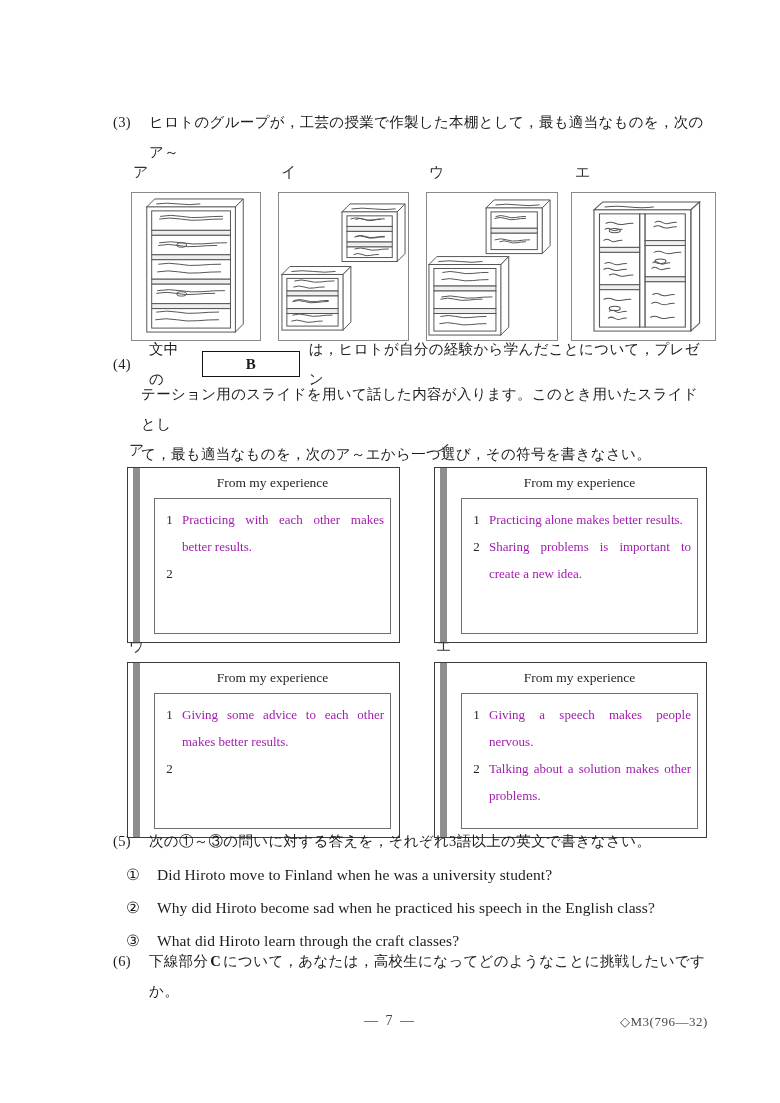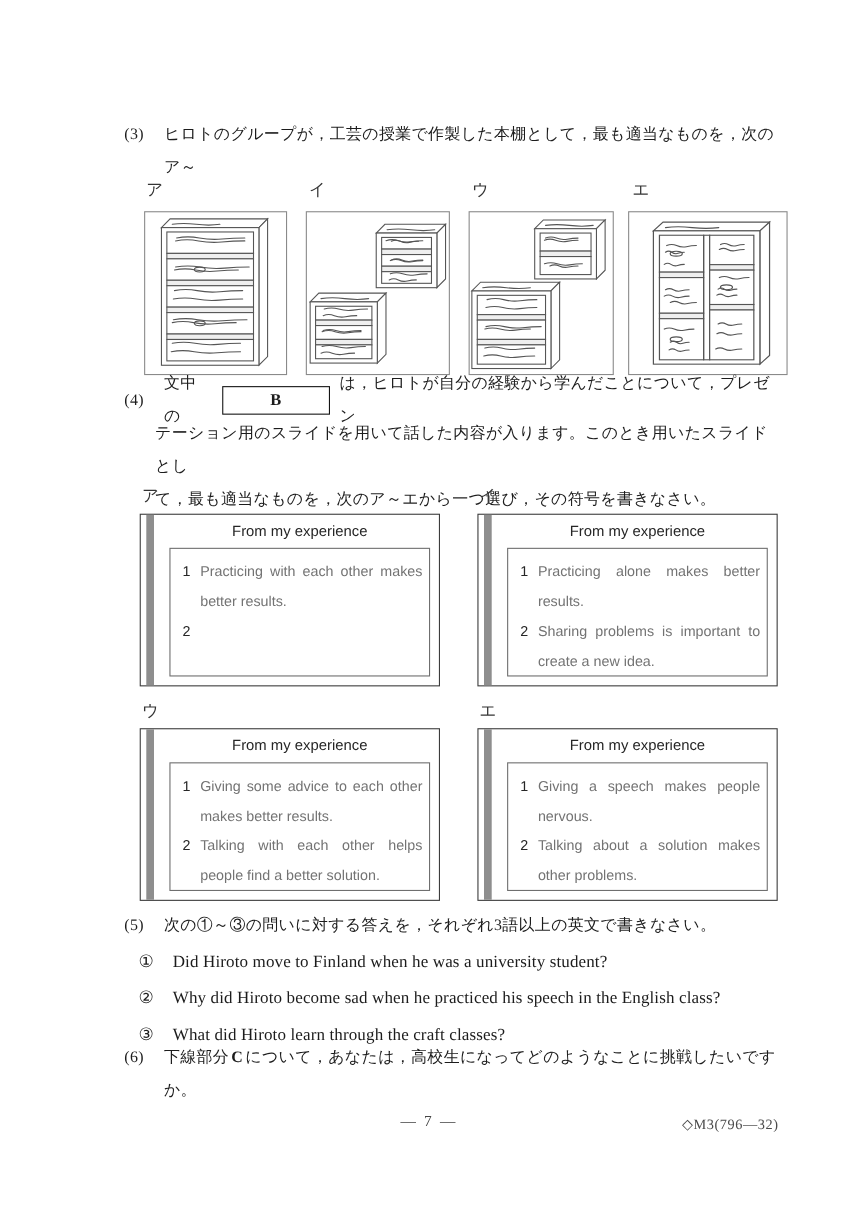--- a/index.html
+++ b/index.html
@@ -28,32 +28,32 @@
   .q4 .qhead{align-items:center;height:31px;}
   .bbox{display:inline-block;width:99px;height:26px;border:1.6px solid #141414;
         text-align:center;line-height:24px;font-weight:700;font-size:15px;
         margin:0 9px;box-sizing:border-box;background:#fff;}
   .q4 .cont{margin-left:28px;}
 
   
   .slide-label{position:absolute;font-size:15px;color:#333;}
   .sl0{left:129px;top:441px}.sl1{left:436px;top:441px}
   .sl2{left:129px;top:637px}.sl3{left:436px;top:637px}
-  .slide{position:absolute;width:273px;height:157px;border:1px solid #3c3c3c;background:#fff;
-         box-sizing:border-box;font-family:Liberation Sans, sans-serif;}
+  .slide{position:absolute;width:273px;height:176px;border:1px solid #3c3c3c;background:#fff;
+         box-sizing:border-box;font-family:Liberation Serif, serif;}
   .sp0{left:127px;top:467px}.sp1{left:434px;top:467px}
   .sp2{left:127px;top:662px}.sp3{left:434px;top:662px}
   .sbar{position:absolute;left:5px;top:0;height:100%;width:7px;background:#8e8e8e;}
   .stitle{position:absolute;left:26px;right:8px;top:7px;text-align:center;
           font-size:13.5px;color:#262626;}
   .sbody{position:absolute;left:26px;right:8px;top:30px;bottom:8px;border:1px solid #6f6f6f;
          padding:7px 5px 0 2px;box-sizing:border-box;}
   .sitem{display:flex;}
   .snum{flex:none;width:25px;text-align:center;font-size:13px;line-height:27px;color:#262626;}
-  .stext{flex:1;font-size:13px;line-height:27px;text-align:justify;color:#737373;padding-right:1px;}
+  .stext{flex:1;font-size:13px;line-height:27px;text-align:justify;color:#a21caf;padding-right:1px;}
 
   
   .q5{top:826px;}
   .q5 .item{display:flex;margin-top:4px;line-height:29px;padding-left:13px;}
   .cnum{flex:none;width:31px;font-size:15.5px;}
   .eng{font-size:15.5px;letter-spacing:0.1px;}
 
   
   .q6{top:946px;}
   .q6 .cont{margin-left:17px;margin-top:4px;}
@@ -268,21 +268,20 @@
   <div class="slide sp2">
     <span class="sbar"></span>
     <div class="stitle">From my experience</div>
     <div class="sbody">
         <div class="sitem">
           <span class="snum">1</span>
           <span class="stext">Giving some advice to each other makes better results.</span>
         </div>
         <div class="sitem">
           <span class="snum">2</span>
-          <span class="stext">Talking with each other helps people find a better solution.</span>
         </div>
       </div>
   </div>
   <div class="slide sp3">
     <span class="sbar"></span>
     <div class="stitle">From my experience</div>
     <div class="sbody">
         <div class="sitem">
           <span class="snum">1</span>
           <span class="stext">Giving a speech makes people nervous.</span>

